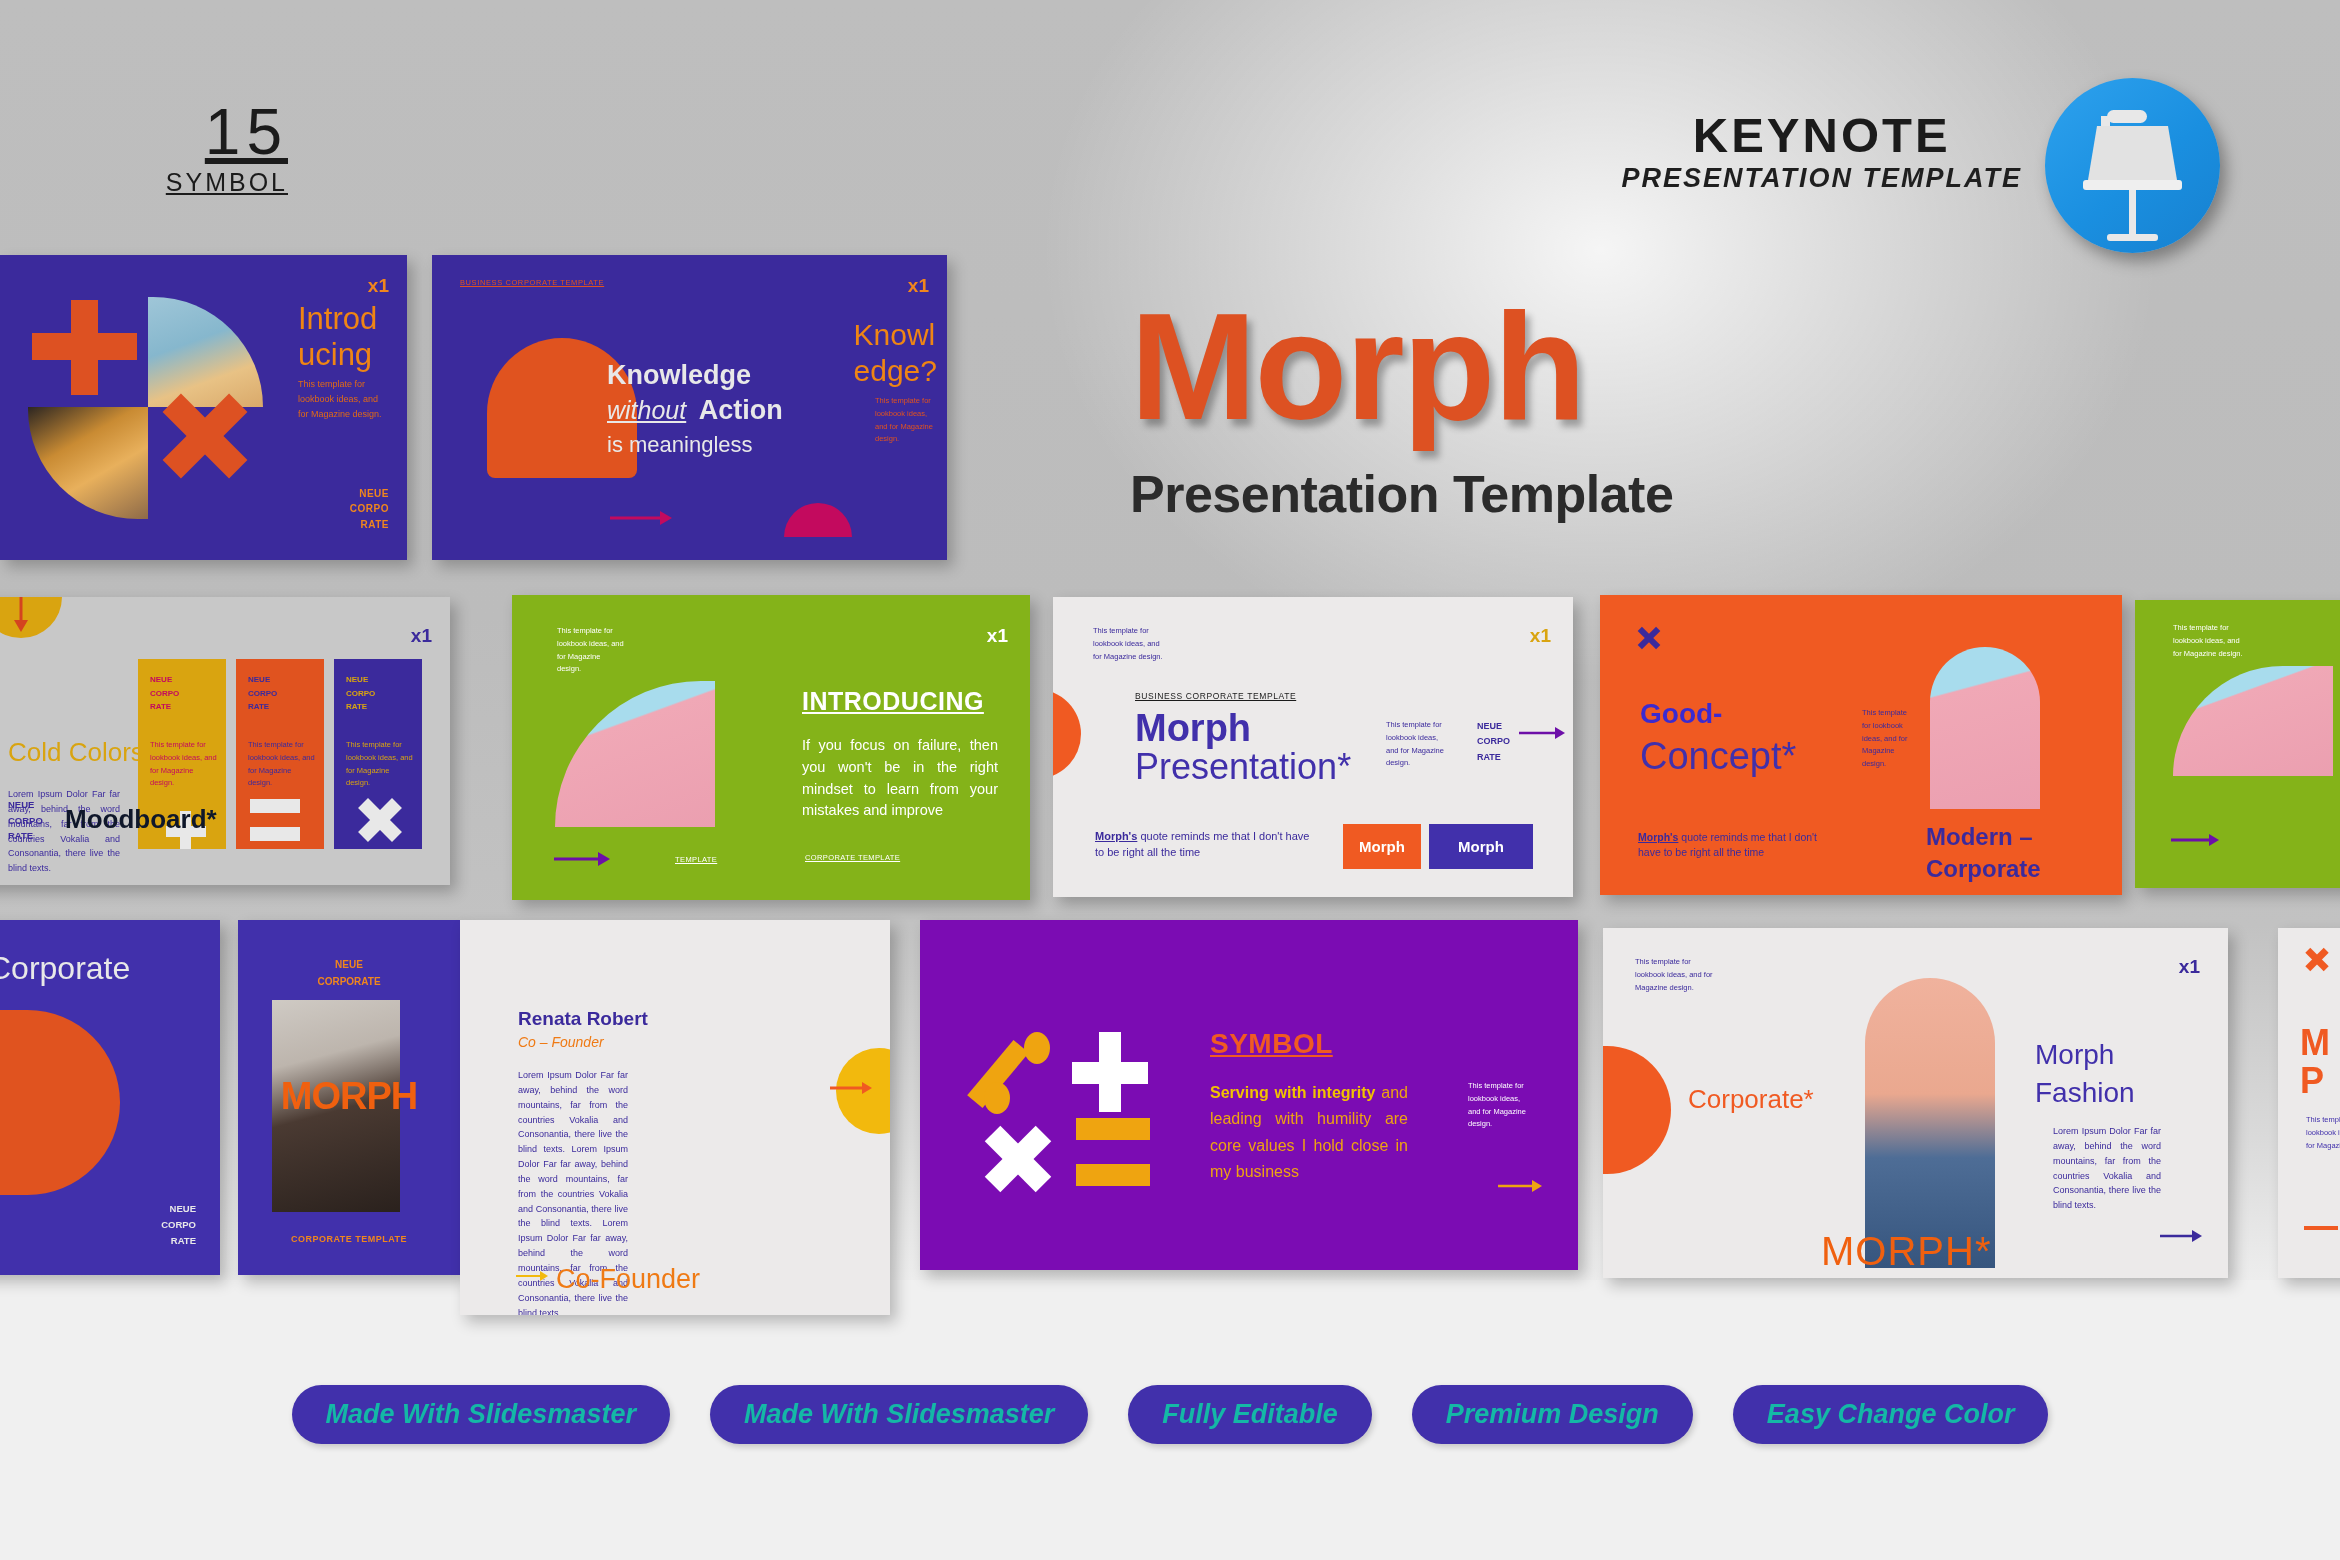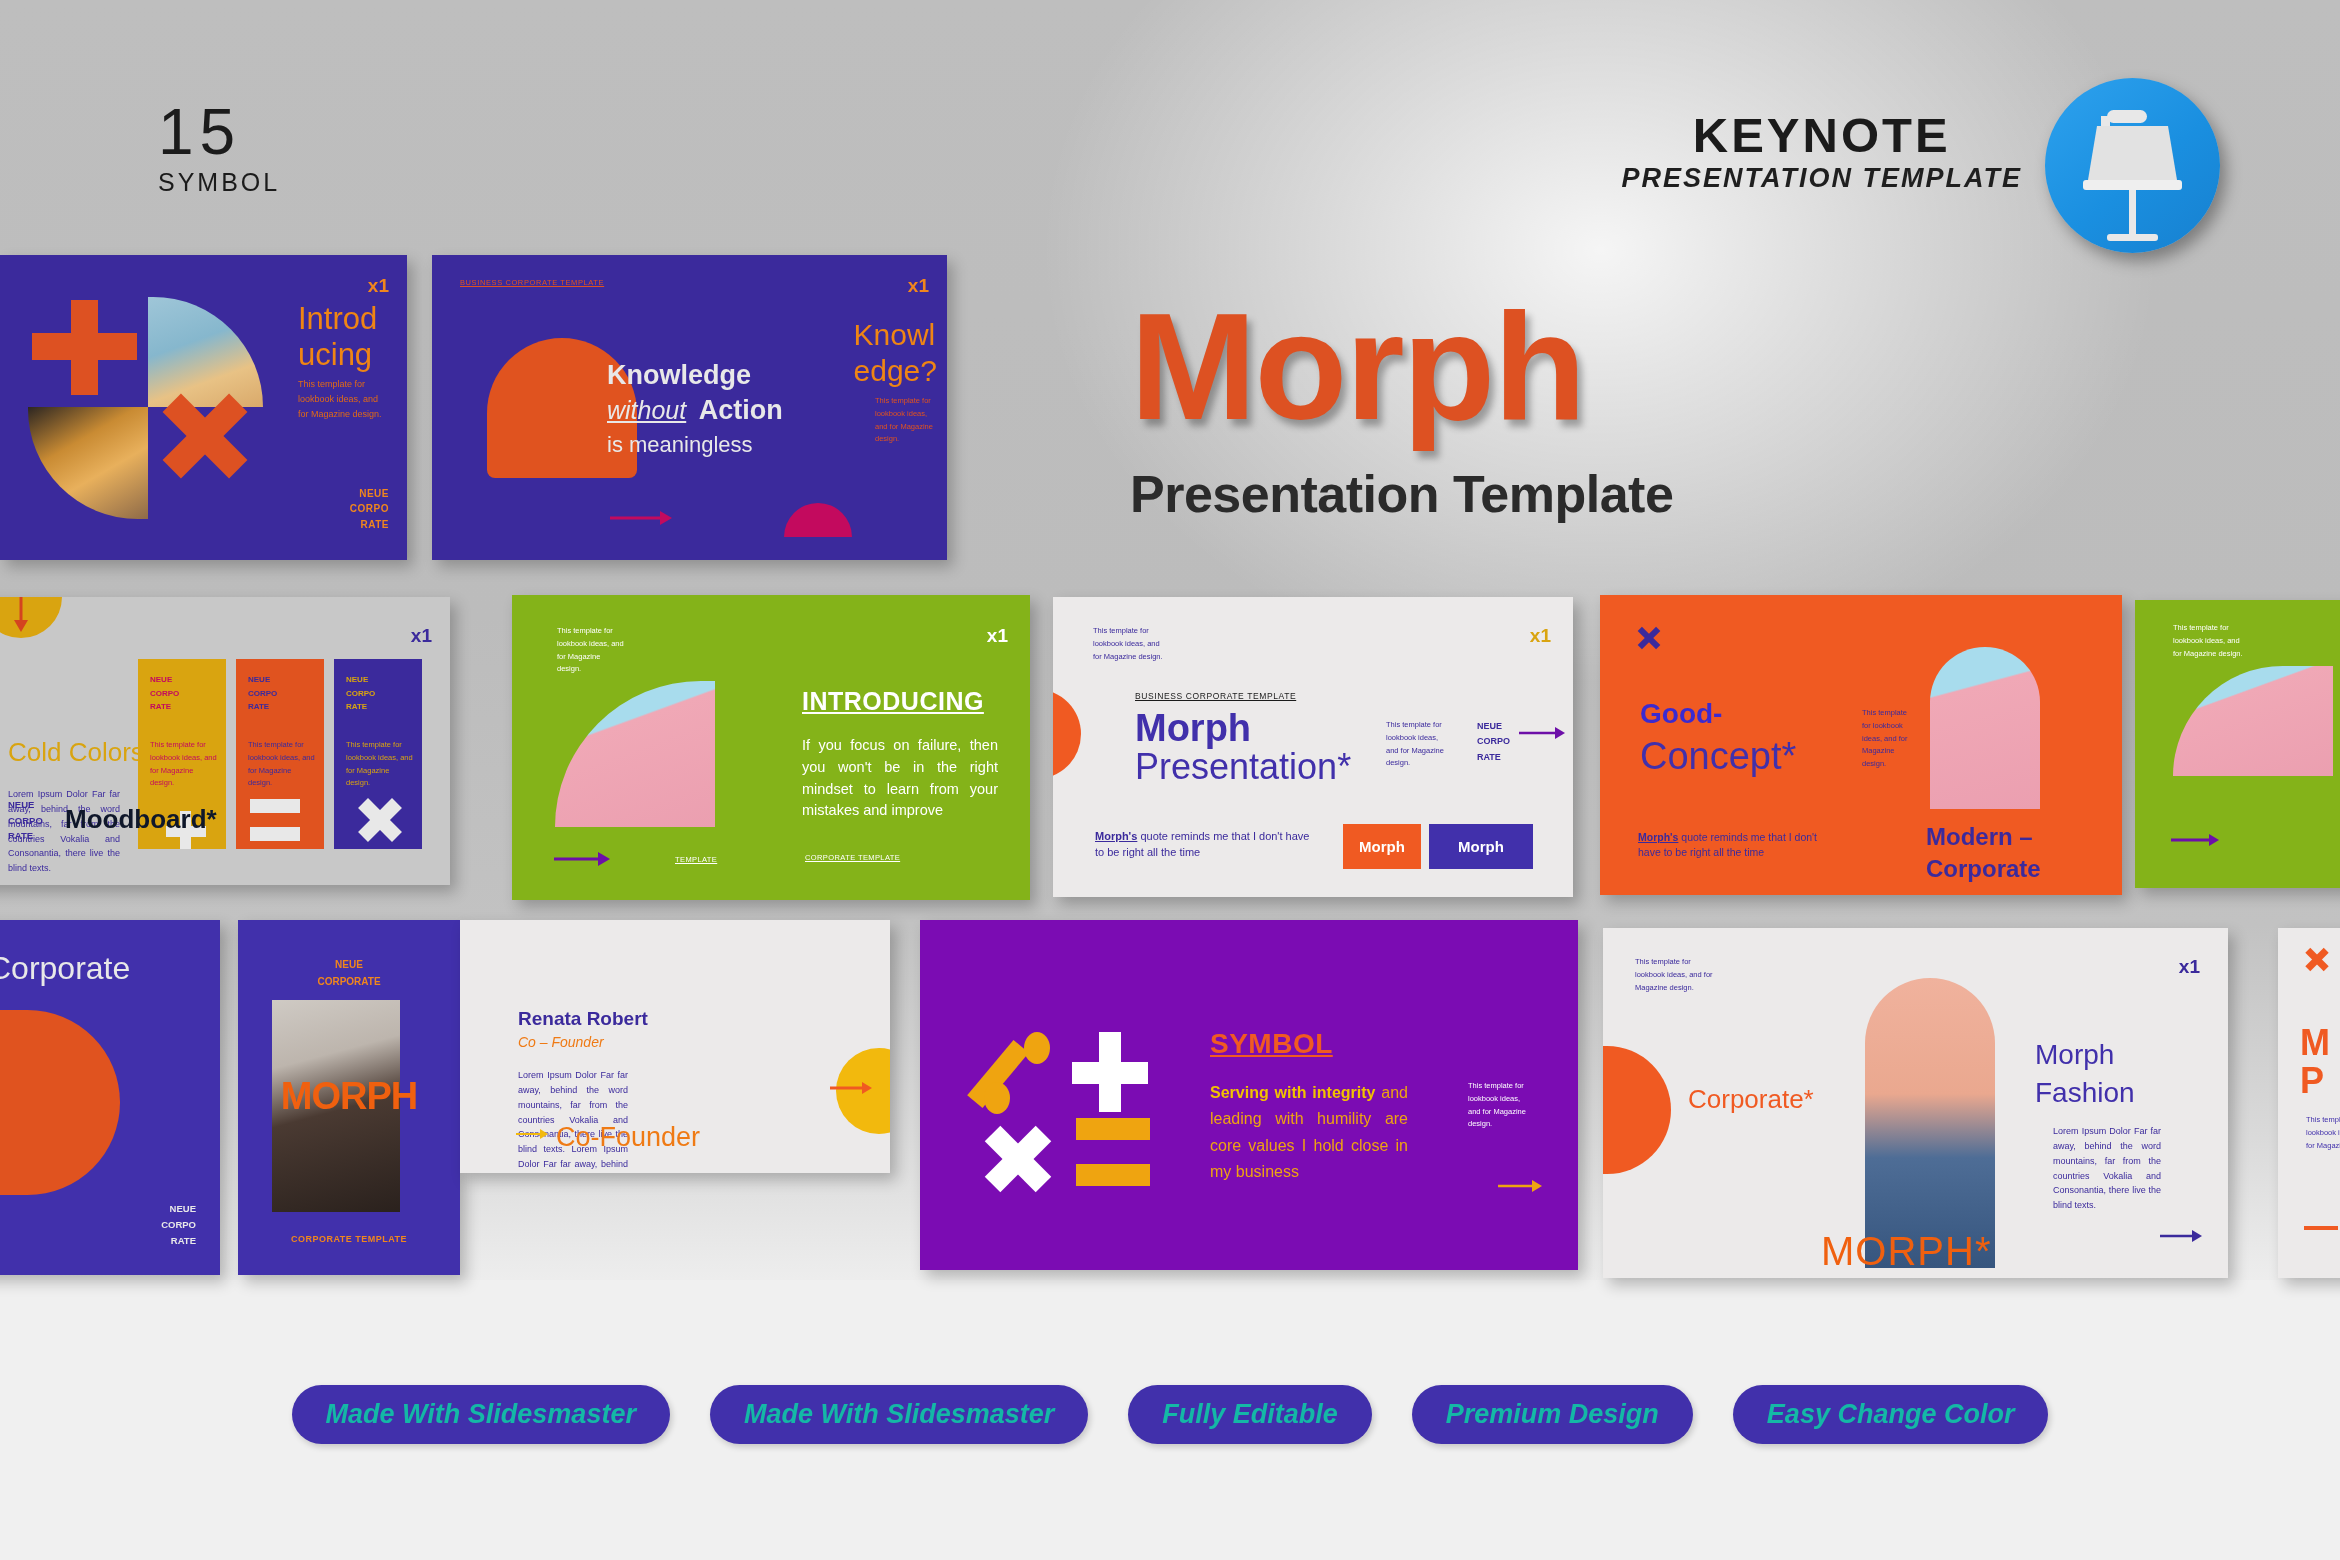--- a/index.html
+++ b/index.html
@@ -15,22 +15,23 @@
     background:
       radial-gradient(ellipse 900px 700px at 1600px 250px, rgba(255,255,255,0.85) 0%, rgba(255,255,255,0.0) 62%),
       linear-gradient(180deg,#bebebe 0%,#bcbcbc 48%,#c2c2c2 72%,#d9d9d9 88%,#eeeeee 100%);
   }
   #bg-bottom {
     position:absolute; left:0; top:1280px; width:2340px; height:280px;
     background:#f0f0f0;
   }
   
   .slides-count {
-    position:absolute; left:158px; top:100px; width:130px; text-align:left;
+    position:absolute; left:158px; top:100px; width:130px; text-align:right;
     color:#1b1b1b;
+    text-decoration:underline;
   }
   .slides-count .num { font-size:64px; font-weight:400; letter-spacing:6px; line-height:1; }
   .slides-count .lbl { font-size:25px; letter-spacing:3px; margin-top:4px; }
 
   .keynote-block { position:absolute; right:318px; top:110px; text-align:center; }
   .keynote-block .k1 { font-size:49px; font-weight:bold; letter-spacing:3px; color:#1b1b1b; line-height:1.05; }
   .keynote-block .k2 { font-size:27px; font-style:italic; font-weight:bold; letter-spacing:2px; color:#1f1f1f; margin-top:2px;}
 
   .keynote-logo {
     position:absolute; right:120px; top:78px; width:175px; height:175px;
@@ -67,21 +68,21 @@
   
   #s3 { left:-40px;  top:597px; width:490px; height:288px; background:#c8c8c8; }
   #s4 { left:512px;  top:595px; width:518px; height:305px; background:#84b319; }
   #s5 { left:1053px; top:597px; width:520px; height:300px; background:#eceaea; }
   #s6 { left:1600px; top:595px; width:522px; height:300px; background:#f05a22; }
   #s7 { left:2135px; top:600px; width:265px; height:288px; background:#84b319; }
 
   
   #s8  { left:-70px;  top:920px; width:290px; height:355px; background:#4130ab; }
   #s9  { left:238px;  top:920px; width:222px; height:355px; background:#4130ab; }
-  #s10 { left:460px;  top:920px; width:430px; height:253px; background:#eceaea; }
+  #s10 { left:460px;  top:920px; width:430px; height:395px; background:#eceaea; }
   #s11 { left:920px;  top:920px; width:658px; height:350px; background:#7b0cb3; }
   #s12 { left:1603px; top:928px; width:625px; height:350px; background:#eceaea; }
   #s13 { left:2278px; top:928px; width:130px; height:350px; background:#eceaea; }
 
   
   .badges { position:absolute; left:0; top:1385px; width:2340px; display:flex; justify-content:center; gap:40px; }
   .badge {
     background:#4130ab; color:#14b8a6; border-radius:34px;
     font-size:27px; font-style:italic; font-weight:bold;
     padding:14px 34px; white-space:nowrap;

